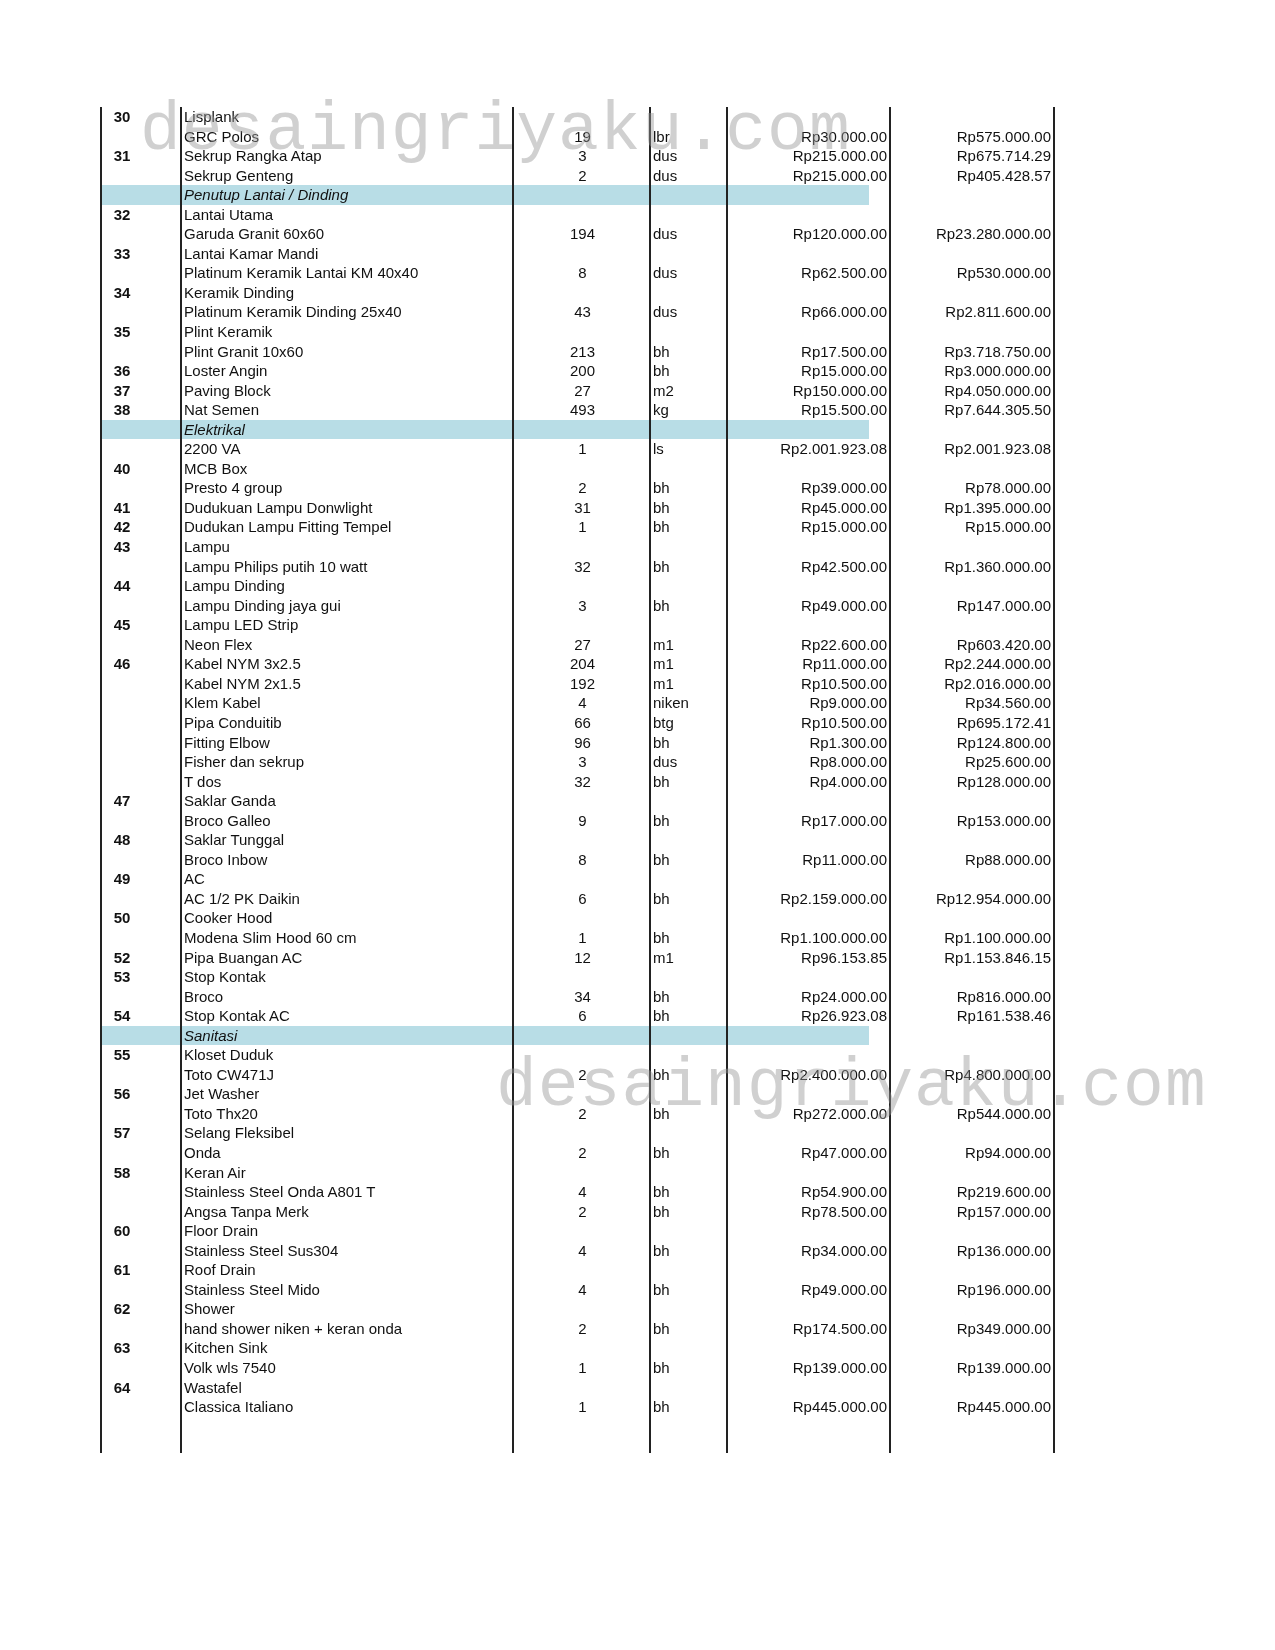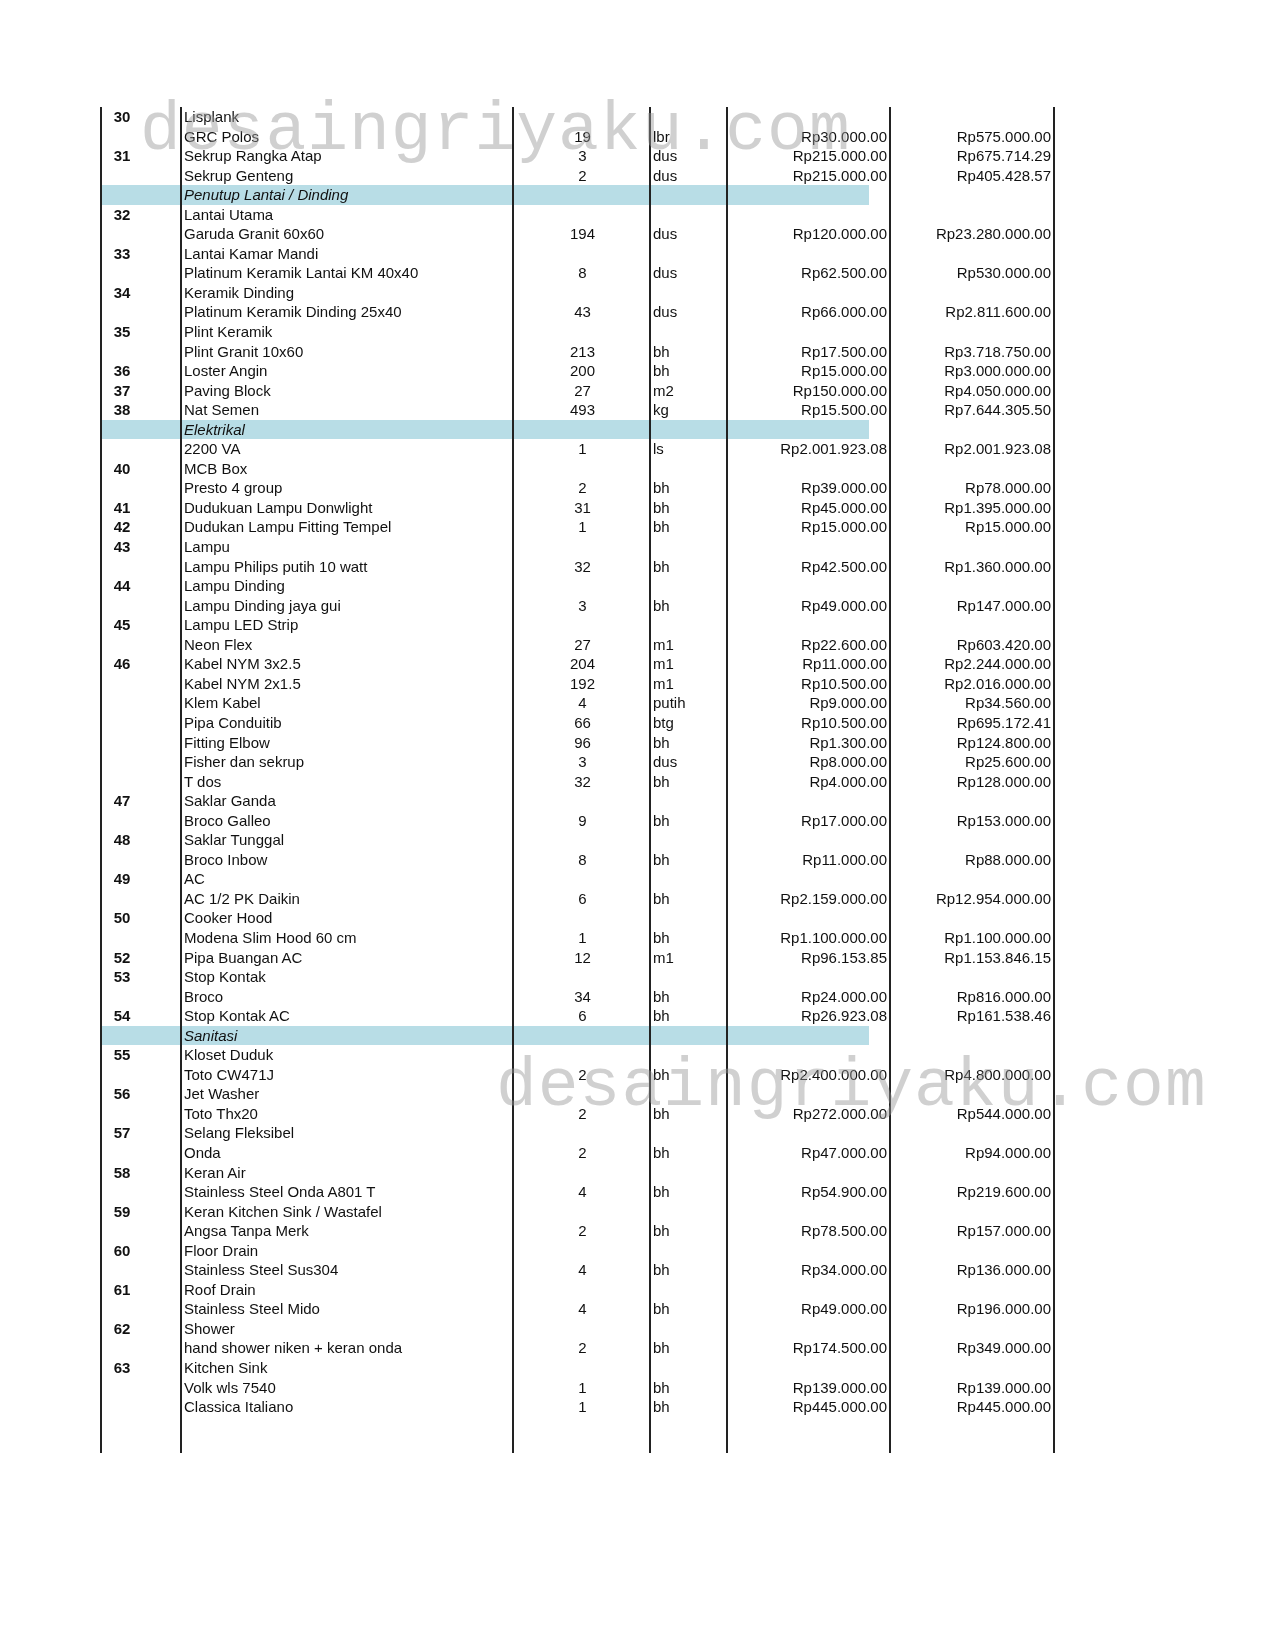--- a/index.html
+++ b/index.html
@@ -263,21 +263,21 @@
       <div class="cell c-desc">Kabel NYM  2x1.5</div>
       <div class="cell c-qty">192</div>
       <div class="cell c-unit">m1</div>
       <div class="cell c-price">Rp10.500.00</div>
       <div class="cell c-total">Rp2.016.000.00</div>
     </div>
     <div class="row">
       <div class="cell c-no"></div>
       <div class="cell c-desc">Klem Kabel</div>
       <div class="cell c-qty">4</div>
-      <div class="cell c-unit">putih</div>
+      <div class="cell c-unit">niken</div>
       <div class="cell c-price">Rp9.000.00</div>
       <div class="cell c-total">Rp34.560.00</div>
     </div>
     <div class="row">
       <div class="cell c-no"></div>
       <div class="cell c-desc">Pipa Conduitib</div>
       <div class="cell c-qty">66</div>
       <div class="cell c-unit">btg</div>
       <div class="cell c-price">Rp10.500.00</div>
       <div class="cell c-total">Rp695.172.41</div>
@@ -468,28 +468,20 @@
     </div>
     <div class="row">
       <div class="cell c-no"></div>
       <div class="cell c-desc">Stainless Steel Onda A801 T</div>
       <div class="cell c-qty">4</div>
       <div class="cell c-unit">bh</div>
       <div class="cell c-price">Rp54.900.00</div>
       <div class="cell c-total">Rp219.600.00</div>
     </div>
     <div class="row">
-      <div class="cell c-no">59</div>
-      <div class="cell c-desc">Keran Kitchen Sink / Wastafel</div>
-      <div class="cell c-qty"></div>
-      <div class="cell c-unit"></div>
-      <div class="cell c-price"></div>
-      <div class="cell c-total"></div>
-    </div>
-    <div class="row">
       <div class="cell c-no"></div>
       <div class="cell c-desc">Angsa Tanpa Merk</div>
       <div class="cell c-qty">2</div>
       <div class="cell c-unit">bh</div>
       <div class="cell c-price">Rp78.500.00</div>
       <div class="cell c-total">Rp157.000.00</div>
     </div>
     <div class="row">
       <div class="cell c-no">60</div>
       <div class="cell c-desc">Floor Drain</div>
@@ -546,20 +538,28 @@
       <div class="cell c-price"></div>
       <div class="cell c-total"></div>
     </div>
     <div class="row">
       <div class="cell c-no"></div>
       <div class="cell c-desc">Volk wls 7540</div>
       <div class="cell c-qty">1</div>
       <div class="cell c-unit">bh</div>
       <div class="cell c-price">Rp139.000.00</div>
       <div class="cell c-total">Rp139.000.00</div>
+    </div>
+    <div class="row">
+      <div class="cell c-no">64</div>
+      <div class="cell c-desc">Wastafel</div>
+      <div class="cell c-qty"></div>
+      <div class="cell c-unit"></div>
+      <div class="cell c-price"></div>
+      <div class="cell c-total"></div>
     </div>
     <div class="row">
       <div class="cell c-no"></div>
       <div class="cell c-desc">Classica Italiano</div>
       <div class="cell c-qty">1</div>
       <div class="cell c-unit">bh</div>
       <div class="cell c-price">Rp445.000.00</div>
       <div class="cell c-total">Rp445.000.00</div>
     </div>
   </div>

